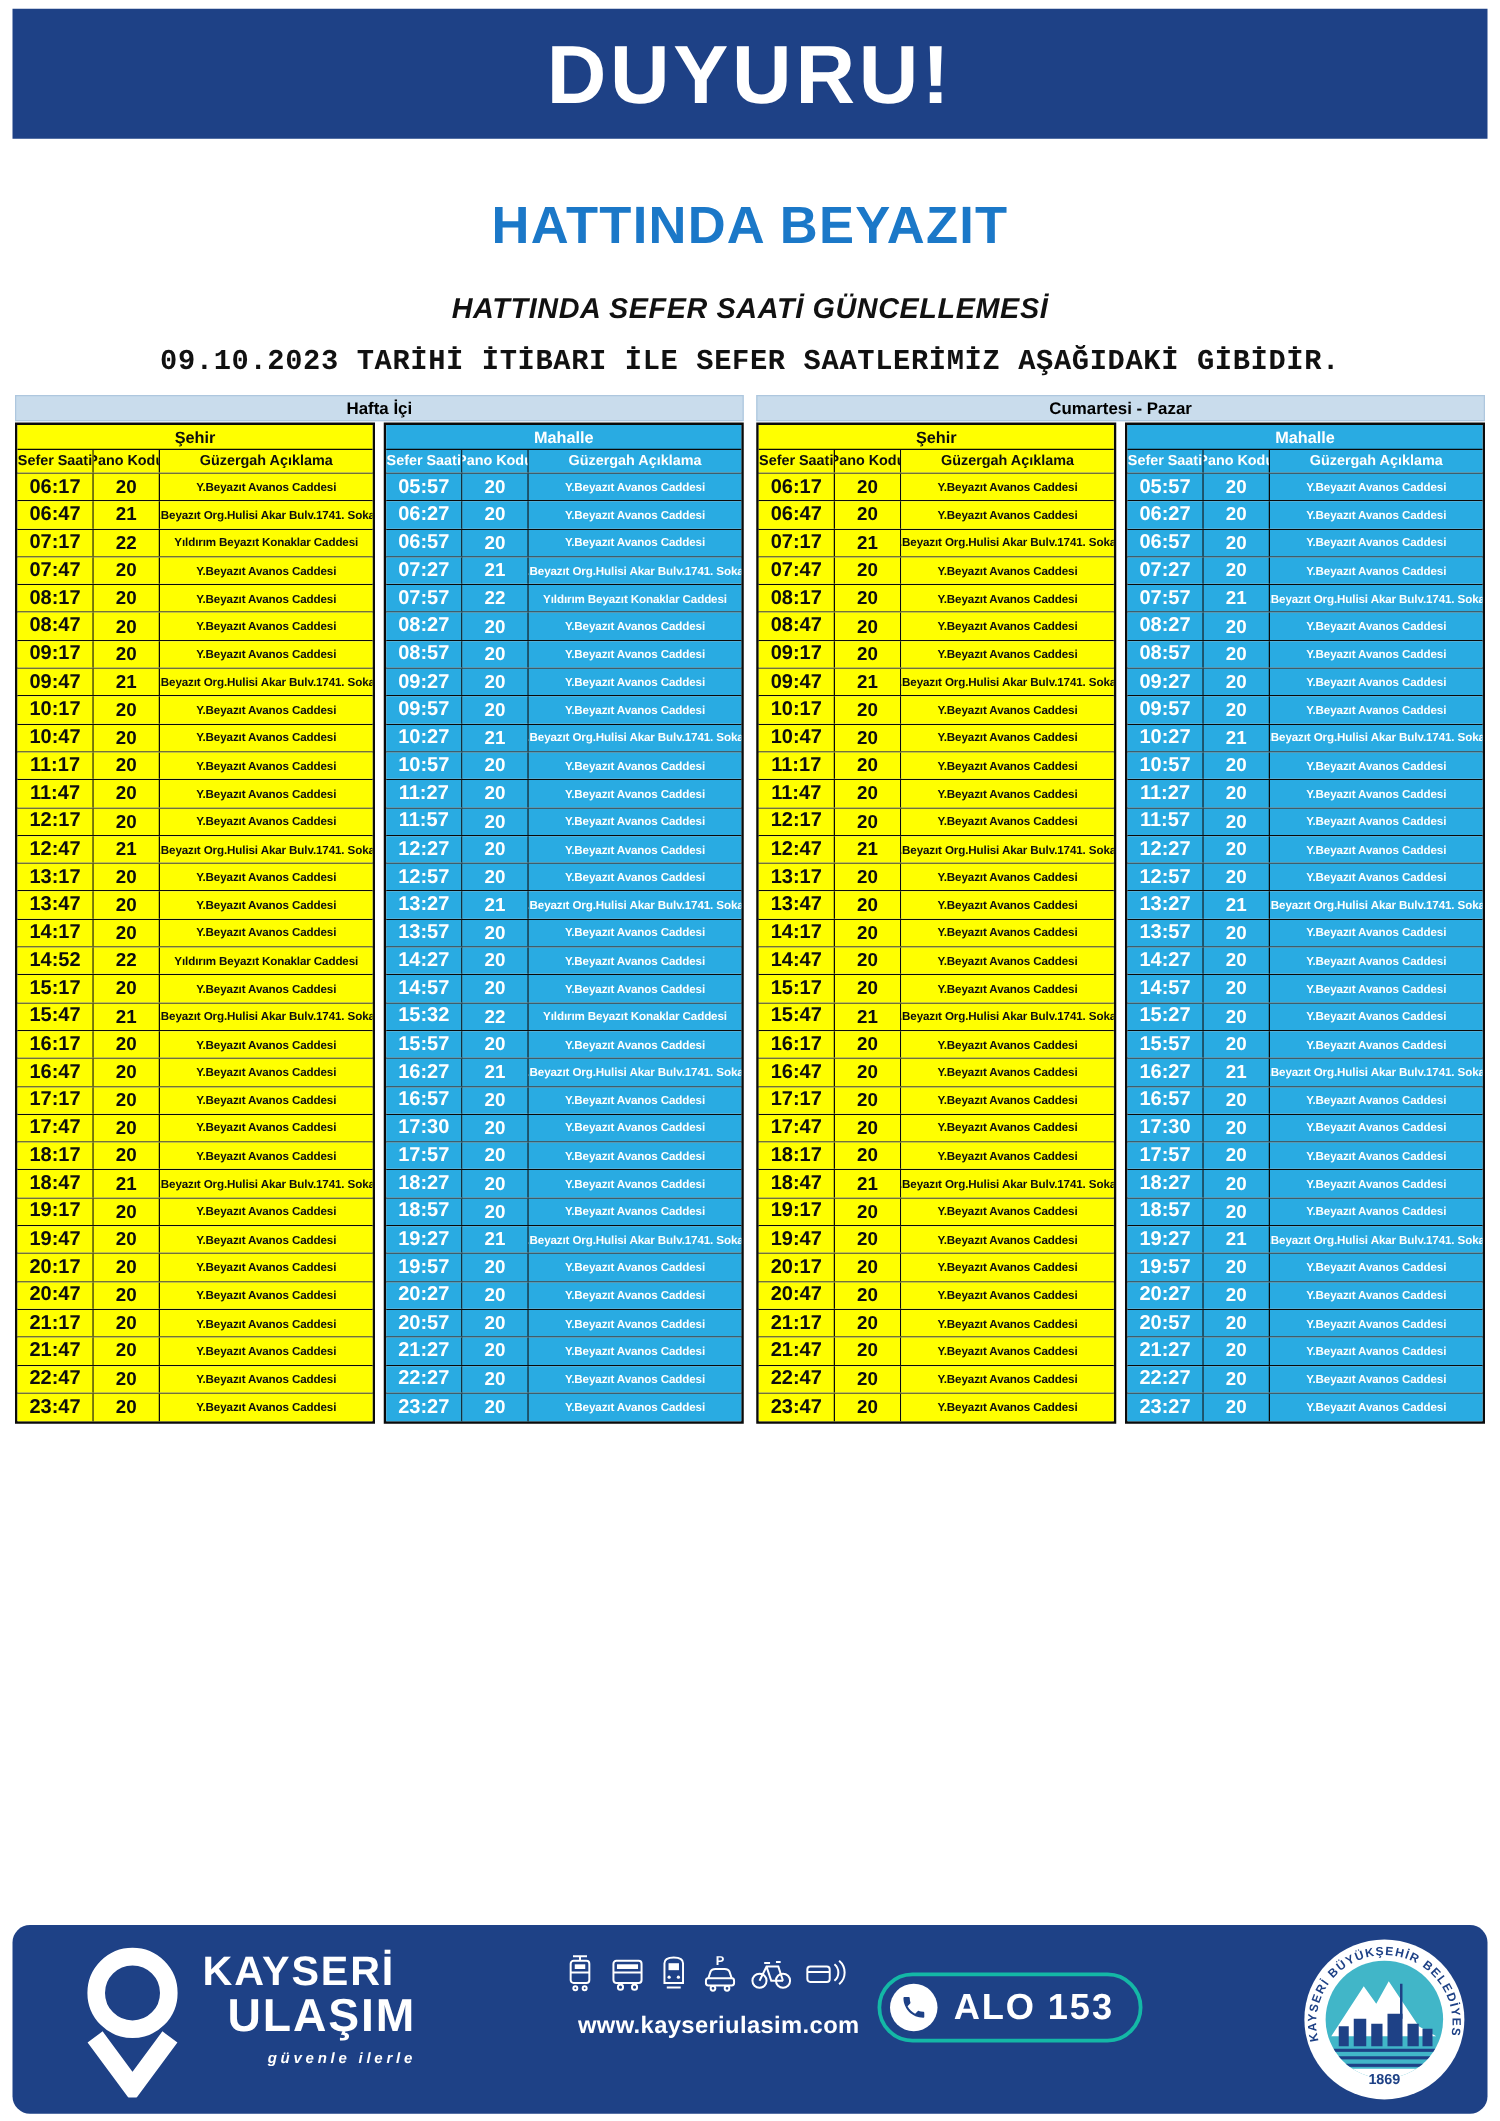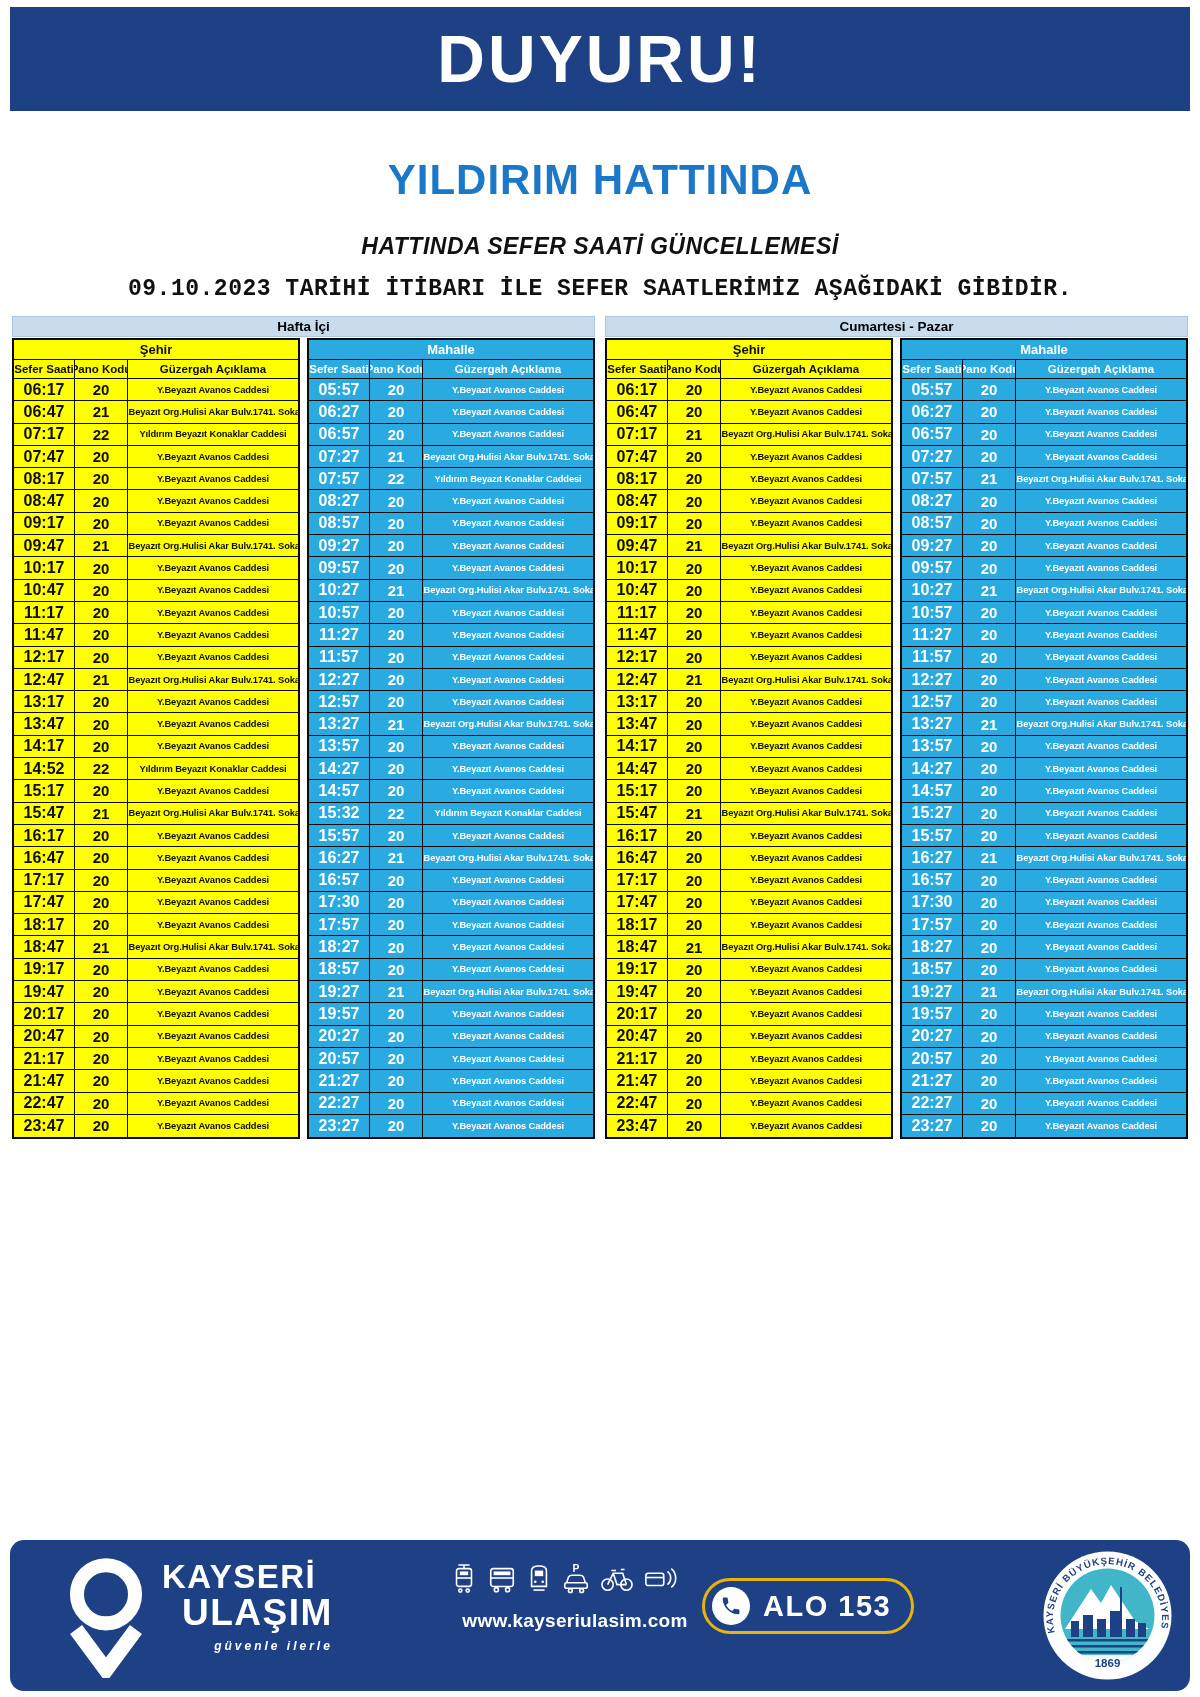--- a/index.html
+++ b/index.html
@@ -50,38 +50,38 @@
   .footer{position:absolute;left:10px;top:1540px;width:1180px;height:151px;background:#1e4186;border-radius:14px;}
   .pin{position:absolute;left:52px;top:12px;}
   .brand{position:absolute;left:152px;top:20px;color:#fff;}
   .brand .b1{font-size:33px;font-weight:800;letter-spacing:1.5px;line-height:1.02;}
   .brand .b2{font-size:37px;font-weight:800;letter-spacing:1.5px;line-height:1.02;margin-left:20px;}
   .brand .tag{font-size:12px;font-style:italic;font-weight:700;letter-spacing:3px;
               margin-top:8px;text-align:right;}
   .ticons{position:absolute;left:440px;top:22px;display:flex;gap:9px;align-items:flex-end;}
   .website{position:absolute;left:440px;top:70px;width:250px;text-align:center;
            color:#fff;font-size:19px;font-weight:800;letter-spacing:.3px;}
-  .pill{position:absolute;left:692px;top:38px;width:212px;height:56px;border:3px solid #eab308;
+  .pill{position:absolute;left:692px;top:38px;width:212px;height:56px;border:3px solid #14b8a6;
         border-radius:31px;box-sizing:border-box;display:flex;align-items:center;gap:13px;
         padding:0 8px 0 7px;}
   .pill .pcirc{width:38px;height:38px;border-radius:50%;background:#fff;flex:none;
                display:flex;align-items:center;justify-content:center;}
   .pill .plabel{color:#fff;font-size:29px;font-weight:800;letter-spacing:1.5px;}
   .emblem{position:absolute;right:16px;top:9px;}
 </style>
 </head>
 <body>
 
 <div class="page">
 
   <div class="banner">
     <span>DUYURU!</span>
   </div>
 
-  <div class="line-name">YILDIRIM HATTINDA</div>
+  <div class="line-name">HATTINDA BEYAZIT</div>
   <div class="sub1">HATTINDA SEFER SAATİ GÜNCELLEMESİ</div>
   <div class="sub2">09.10.2023 TARİHİ İTİBARI İLE SEFER SAATLERİMİZ AŞAĞIDAKİ GİBİDİR.</div>
 
   <div class="schedule" id="schedule">
       <div class="half">
         <div class="band">Hafta İçi</div>
         <div class="sections">
           <div class="section yellow">
             <div class="sec-label">Şehir</div>
             <div class="trow thead">

